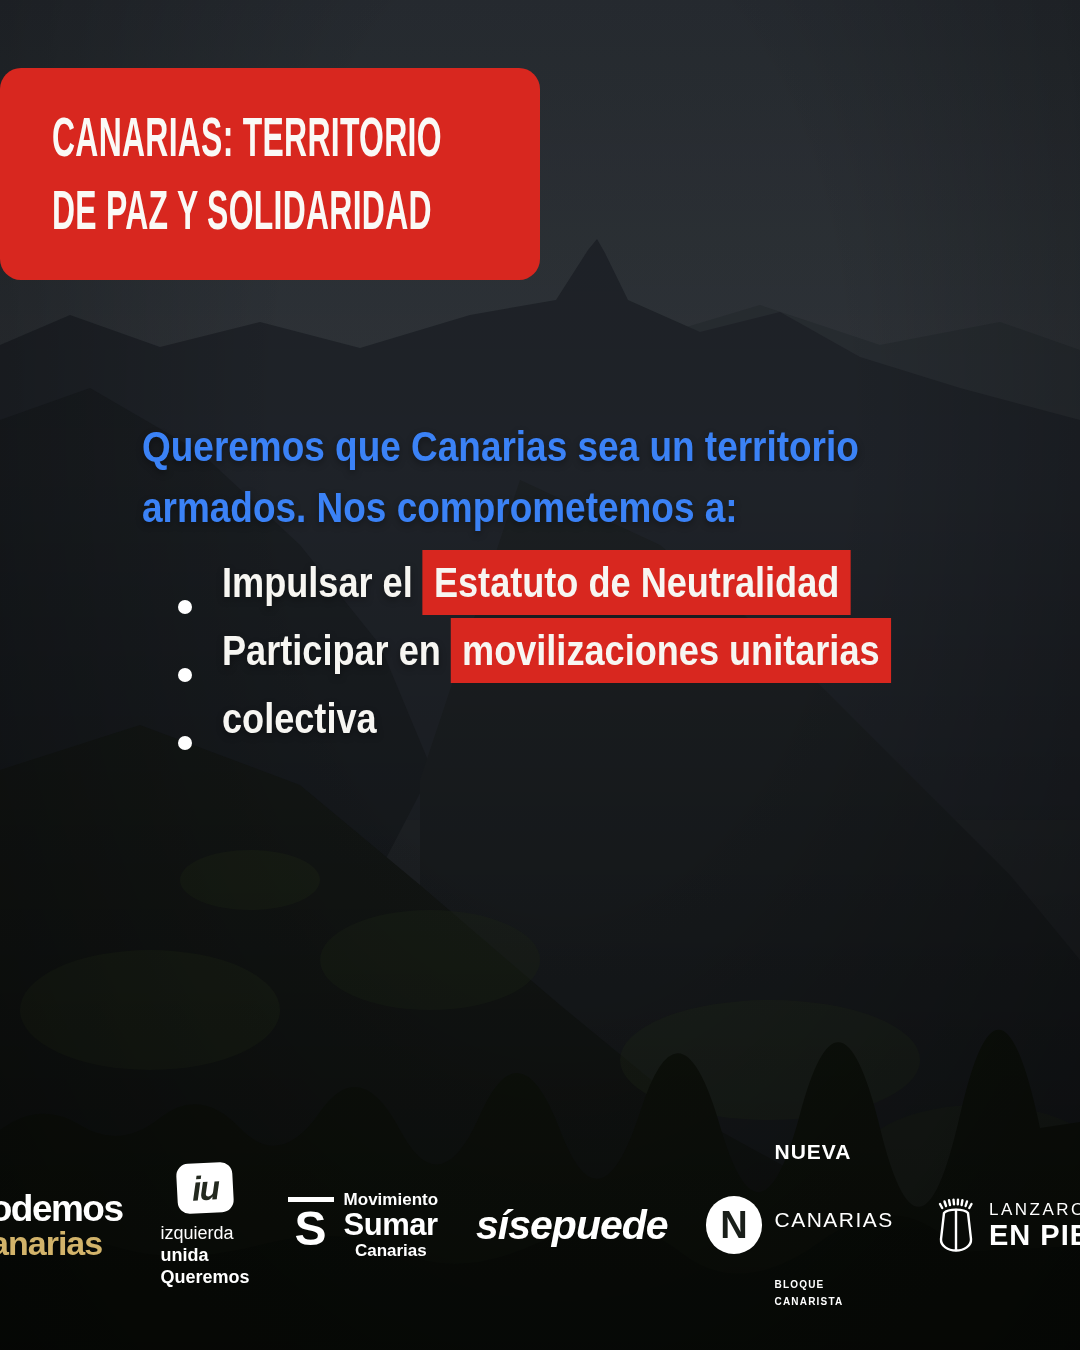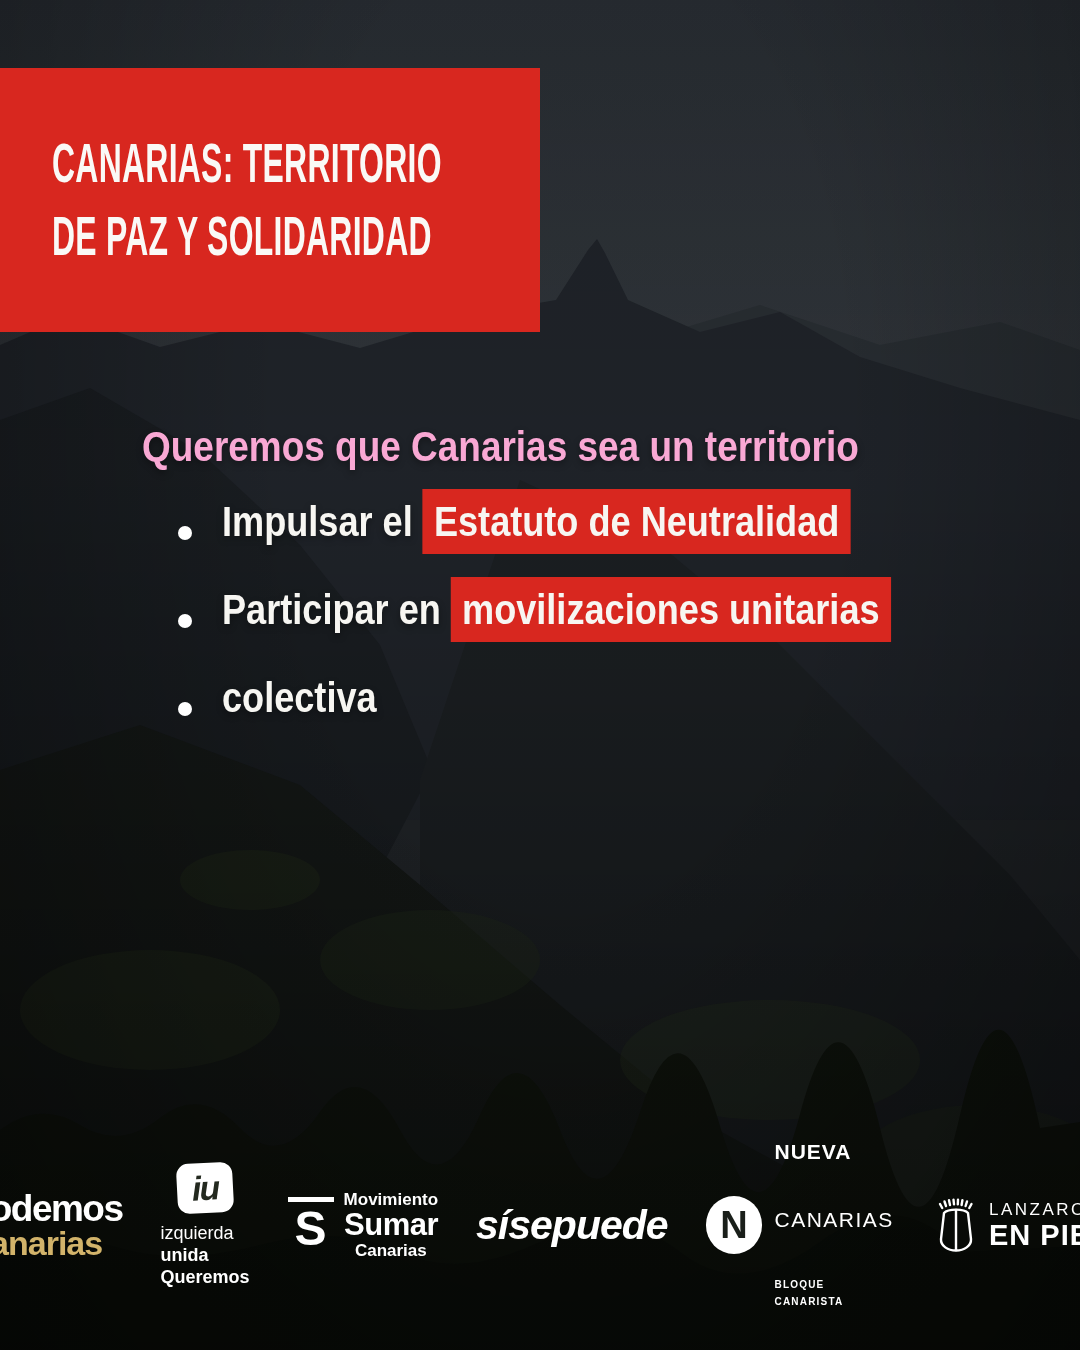--- a/index.html
+++ b/index.html
@@ -21,46 +21,47 @@
       radial-gradient(ellipse at 52% 30%, rgba(0,0,0,0) 35%, rgba(0,0,0,0.38) 100%),
       linear-gradient(180deg, rgba(0,0,0,0.12) 0%, rgba(0,0,0,0.05) 35%, rgba(0,0,0,0.45) 100%);
   }
 
   
   .cond { display: inline-block; transform-origin: left center; white-space: nowrap; }
 
   
   .banner {
     position: absolute; z-index: 3;
-    left: 0; top: 68px; width: 540px; height: 264px;
+    left: 0; top: 68px; width: 540px; height: 212px;
     background: #d8271f;
     display: flex; flex-direction: column; justify-content: center;
     padding-left: 52px;
+    border-radius: 21px;
   }
   .banner .t-line {
     font-size: 55px; font-weight: bold; line-height: 73px;
     letter-spacing: 0.5px;
     color: #faf9f6;
   }
   .banner .t-line .cond { transform: scaleX(0.58); }
 
   
   .copy {
     position: absolute; z-index: 3;
     left: 142px; top: 416px; right: 20px;
     text-shadow: 0 3px 8px rgba(0,0,0,0.35);
   }
   .copy .c-line {
     font-size: 42px; font-weight: bold; line-height: 61px;
-    color: #f9a8d4;
+    color: #3b82f6;
   }
   .copy .c-line .cond { transform: scaleX(0.88); }
 
   .bullets { margin-top: 12px; margin-left: 36px; }
-  .bullet-row { display: flex; align-items: center; margin-bottom: 24px; }
+  .bullet-row { display: flex; align-items: flex-end; margin-bottom: 4px; }
   .bullet-dot {
     flex: none; width: 14px; height: 14px; border-radius: 50%;
     background: #ffffff; margin-top: 24px; margin-right: 30px;
   }
   .bullet-content { font-size: 42px; font-weight: bold; line-height: 61px; }
   .bullet-content .cond { transform: scaleX(0.86); }
   .b-line { height: 64px; display: flex; align-items: center; }
   .b-line + .b-line { height: 61px; margin-top: 2px; }
   .hl {
     background: #d8271f;
@@ -94,21 +95,21 @@
   }
   .iu-text { margin-top: 9px; font-size: 18px; line-height: 22px; }
   .iu-text .bold { font-weight: bold; }
 
   .sumar { gap: 10px; }
   .sumar-s { display: flex; flex-direction: column; align-items: center; }
   .sumar-bar { width: 46px; height: 5px; background: #ffffff; margin-bottom: 3px; }
   .sumar-s .s-glyph { font-size: 48px; font-weight: bold; line-height: 48px; }
   .sumar-text { display: flex; flex-direction: column; }
   .sumar-text .m1 { font-size: 17px; font-weight: 600; line-height: 19px; }
-  .sumar-text .m2 { font-size: 31px; font-weight: bold; line-height: 32px; letter-spacing: -0.5px; text-align: right; }
+  .sumar-text .m2 { font-size: 31px; font-weight: bold; line-height: 32px; letter-spacing: -0.5px; }
   .sumar-text .m3 { font-size: 17px; font-weight: bold; line-height: 19px; text-align: center; }
 
   .sisepuede span {
     font-size: 41px; font-weight: bold; font-style: italic;
     letter-spacing: -1px;
   }
 
   .nc { gap: 12px; }
   .nc-circle {
     width: 58px; height: 58px; border-radius: 50%; background: #ffffff;
@@ -161,20 +162,21 @@
 </div>
 <div class="vignette"></div>
 
 <div class="banner">
   <div class="t-line"><span class="cond">CANARIAS: TERRITORIO</span></div>
   <div class="t-line"><span class="cond">DE PAZ Y SOLIDARIDAD</span></div>
 </div>
 
 <div class="copy">
   <div class="c-line"><span class="cond">Queremos que Canarias sea un territorio</span></div>
+  <div class="c-line"><span class="cond">armados. Nos comprometemos a:</span></div>
 
   <div class="bullets">
 
     <div class="bullet-row">
       <span class="bullet-dot"></span>
       <div class="bullet-content">
         <div class="b-line">
             <span class="cond"><span>Impulsar el </span><span class="hl">Estatuto de Neutralidad</span><span></span></span>
           </div>
       </div>

